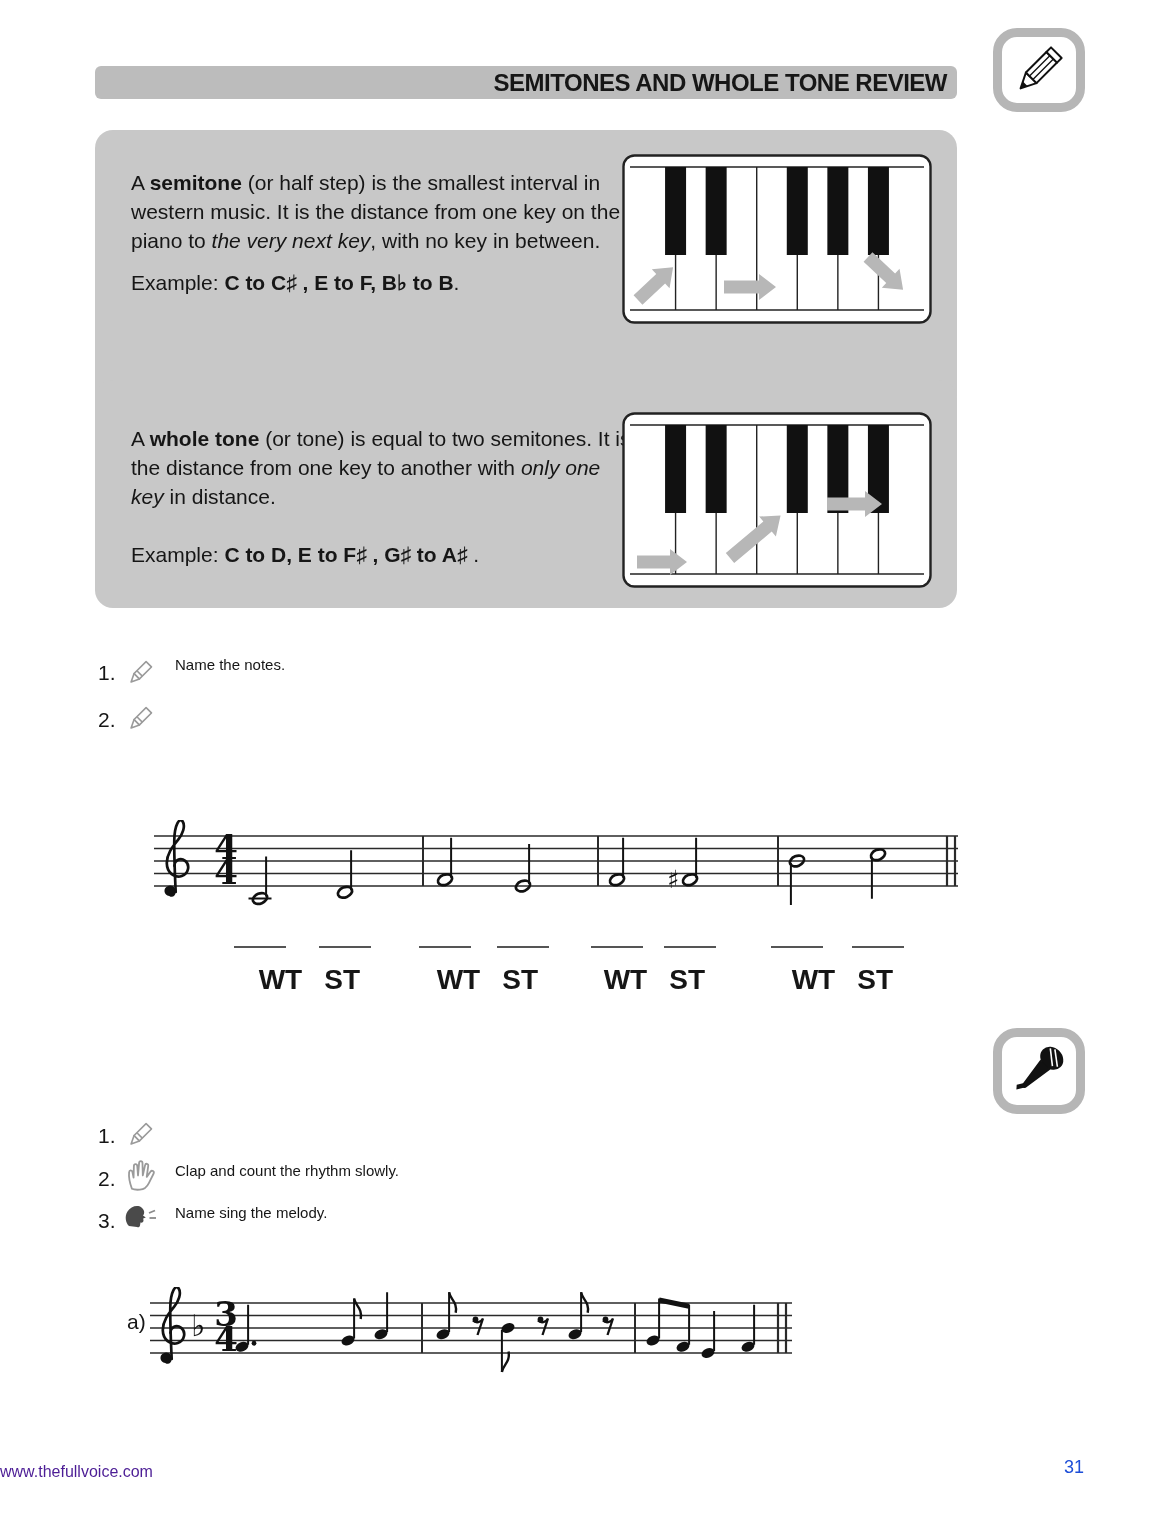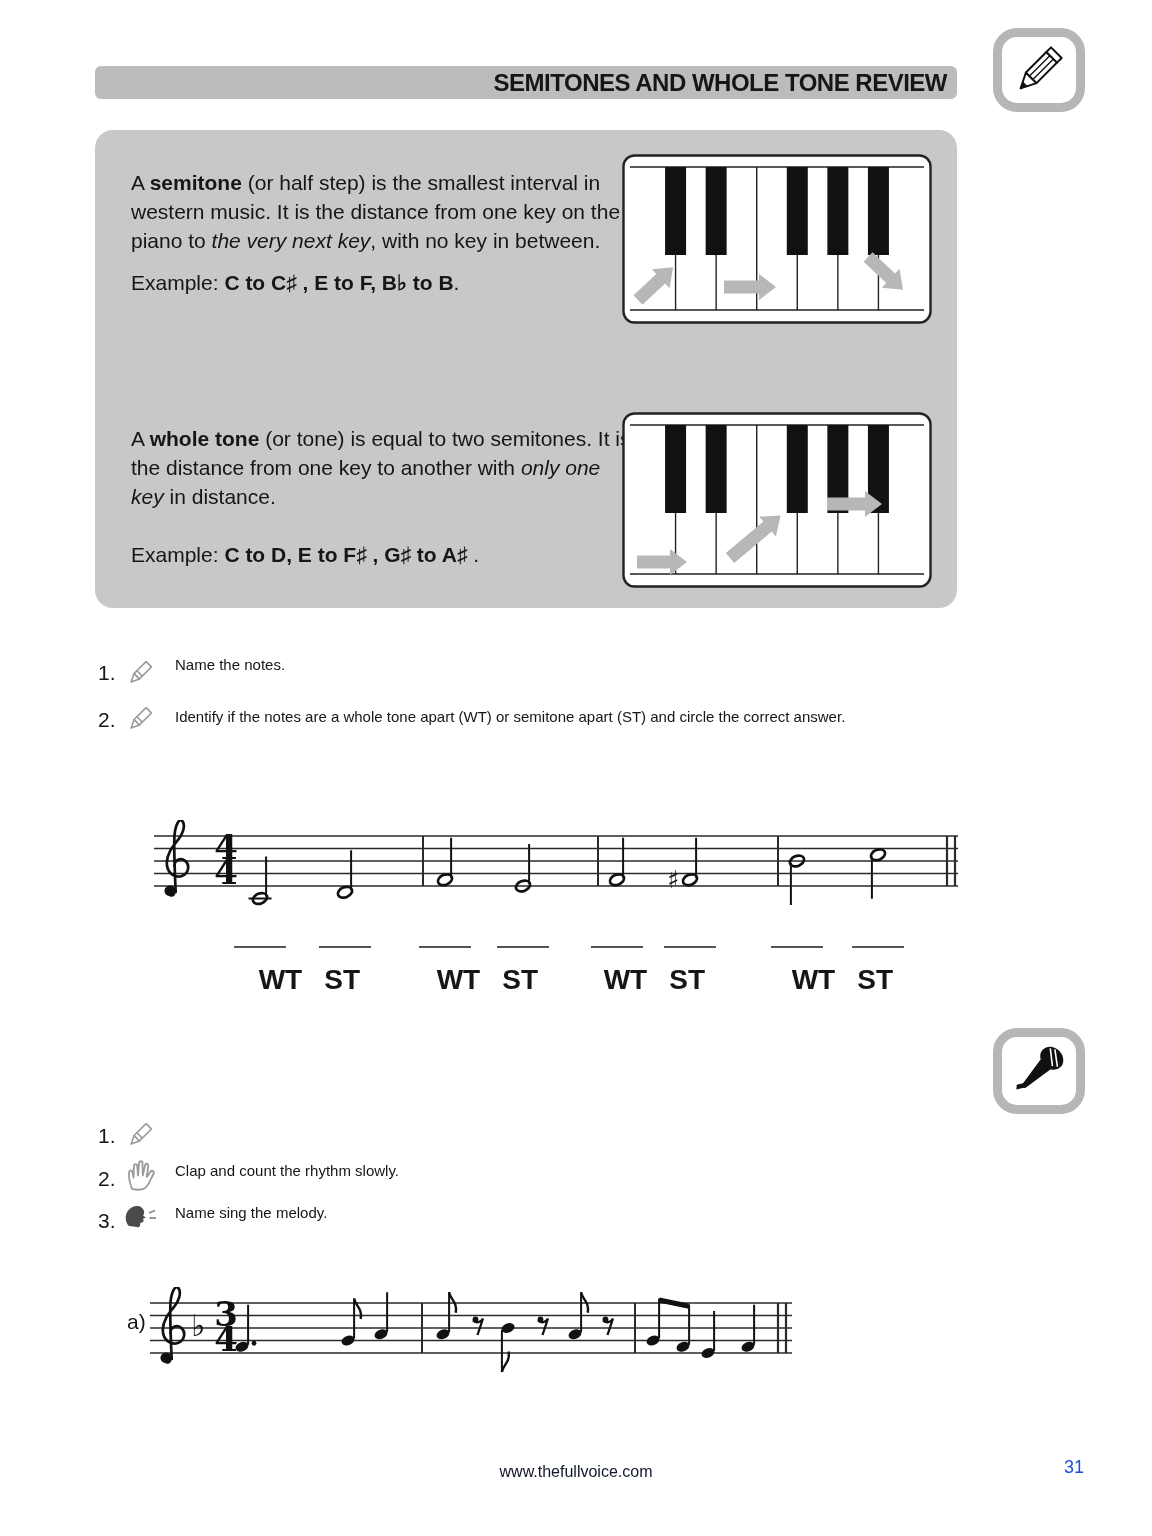--- a/index.html
+++ b/index.html
@@ -22,21 +22,21 @@
   .iicon{position:absolute;left:124px;}
   .itext{position:absolute;left:166px;width:752px;font-size:15px;line-height:38px;margin-left:9px;}
   .key-blank{display:inline-block;width:210px;border-bottom:2.5px solid #3a3a3a;height:20px;
              margin-left:6px;vertical-align:baseline;}
   .staff-svg{position:absolute;}
   .melody-label{position:absolute;left:127px;top:1310px;font-size:21px;}
   .ans-group{position:absolute;top:946px;}
   .blank{position:absolute;top:0;width:52px;border-top:2.5px solid #555;height:0;}
   .opts{position:absolute;top:18px;left:0;right:0;text-align:right;font-size:28px;font-weight:bold;}
   .opts span{margin:0 11px;}
-  .footer-url{position:absolute;left:0;right:0;top:1463px;text-align:center;font-size:16px;color:#0f172a;}
+  .footer-url{position:absolute;left:0;right:0;top:1463px;text-align:left;font-size:16px;color:#4c1d95;}
   .page-num{position:absolute;right:68px;top:1457px;font-size:18px;color:#1d4ed8;}
   svg text{user-select:none;}
 </style>
 </head>
 <body>
 
 <div class="page">
 
   <div class="bar" style="top:66px">
     <span class="bar-title">SEMITONES AND WHOLE TONE REVIEW</span>
@@ -113,21 +113,20 @@
   <div class="itext" style="top:650px;line-height:29px">Name the notes.</div>
 
   <span class="inum" style="top:708px">2.</span>
   <svg class="iicon" style="top:703px" width="34" height="30" viewBox="0 0 34 30">
     <g transform="rotate(-45 17 15)" stroke="#9a9a9a" stroke-width="1.6" fill="#fff" stroke-linejoin="round">
       <polygon points="3,15 11,11.2 11,18.8"></polygon>
       <rect x="11" y="11.2" width="17" height="7.6"></rect>
       <line x1="15" y1="11.2" x2="15" y2="18.8"></line>
     </g>
   </svg>
-  <div class="itext" style="top:698px">Identify if the notes are a whole tone apart (WT) or semitone apart (ST) and circle the correct answer.</div>
 
   <svg id="staff1" class="staff-svg" style="left:150px;top:820px" width="812" height="132">
       <line x1="4" y1="16" x2="808" y2="16" stroke="#2a2a2a" stroke-width="1.5"></line>
       <line x1="4" y1="28.5" x2="808" y2="28.5" stroke="#2a2a2a" stroke-width="1.5"></line>
       <line x1="4" y1="41" x2="808" y2="41" stroke="#2a2a2a" stroke-width="1.5"></line>
       <line x1="4" y1="53.5" x2="808" y2="53.5" stroke="#2a2a2a" stroke-width="1.5"></line>
       <line x1="4" y1="66" x2="808" y2="66" stroke="#2a2a2a" stroke-width="1.5"></line>
       <line x1="273" y1="16" x2="273" y2="66" stroke="#2a2a2a" stroke-width="2"></line>
       <line x1="448" y1="16" x2="448" y2="66" stroke="#2a2a2a" stroke-width="2"></line>
       <line x1="628" y1="16" x2="628" y2="66" stroke="#2a2a2a" stroke-width="2"></line>

